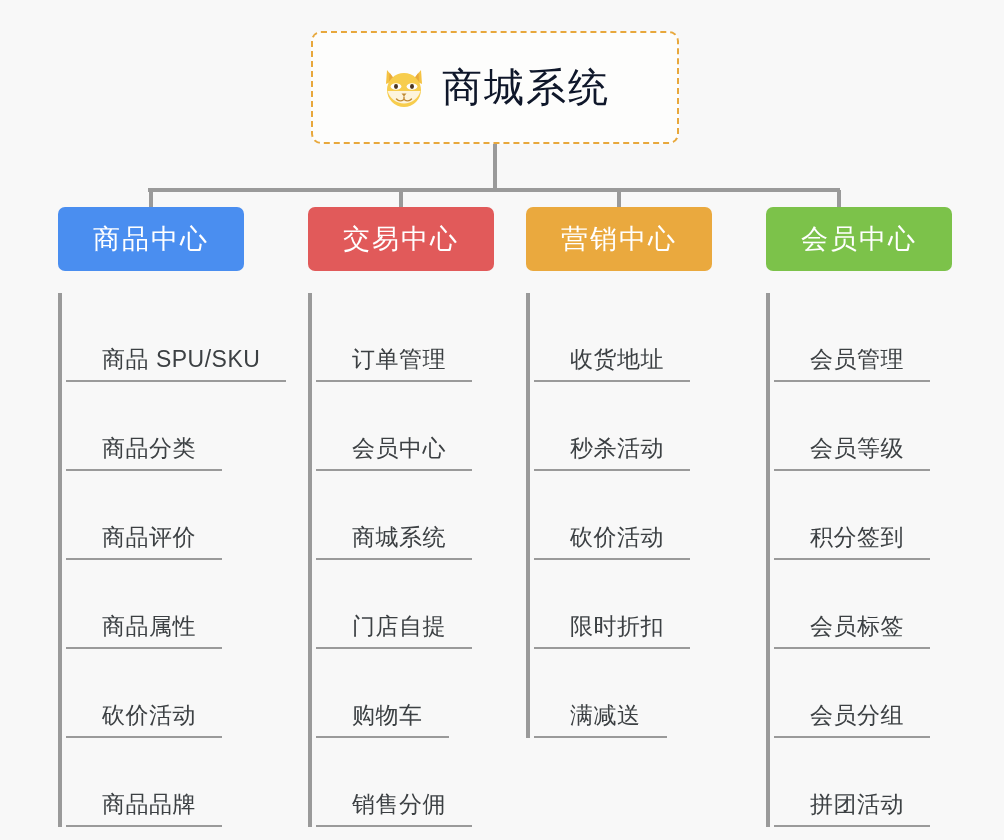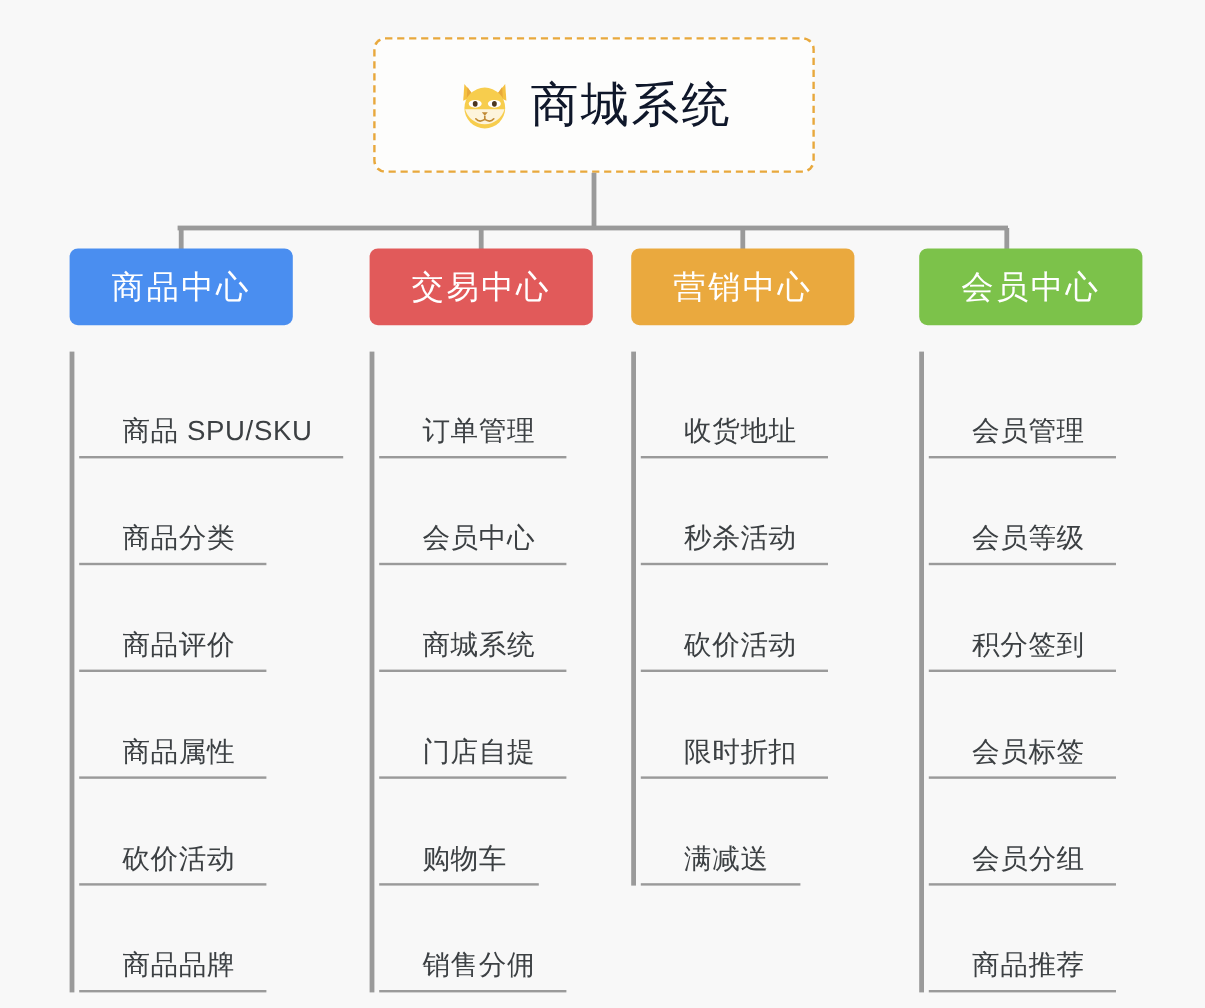--- a/index.html
+++ b/index.html
@@ -310,19 +310,19 @@
           </div>
         </div>
         <div class="leaf-item">
           <div class="leaf-item-inner">
             <span class="leaf-label">会员分组</span>
             <div class="leaf-rule"></div>
           </div>
         </div>
         <div class="leaf-item">
           <div class="leaf-item-inner">
-            <span class="leaf-label">商品推荐</span>
+            <span class="leaf-label">拼团活动</span>
             <div class="leaf-rule"></div>
           </div>
         </div>
       </div>
     </div>
   </div>
 
 </body></html>

